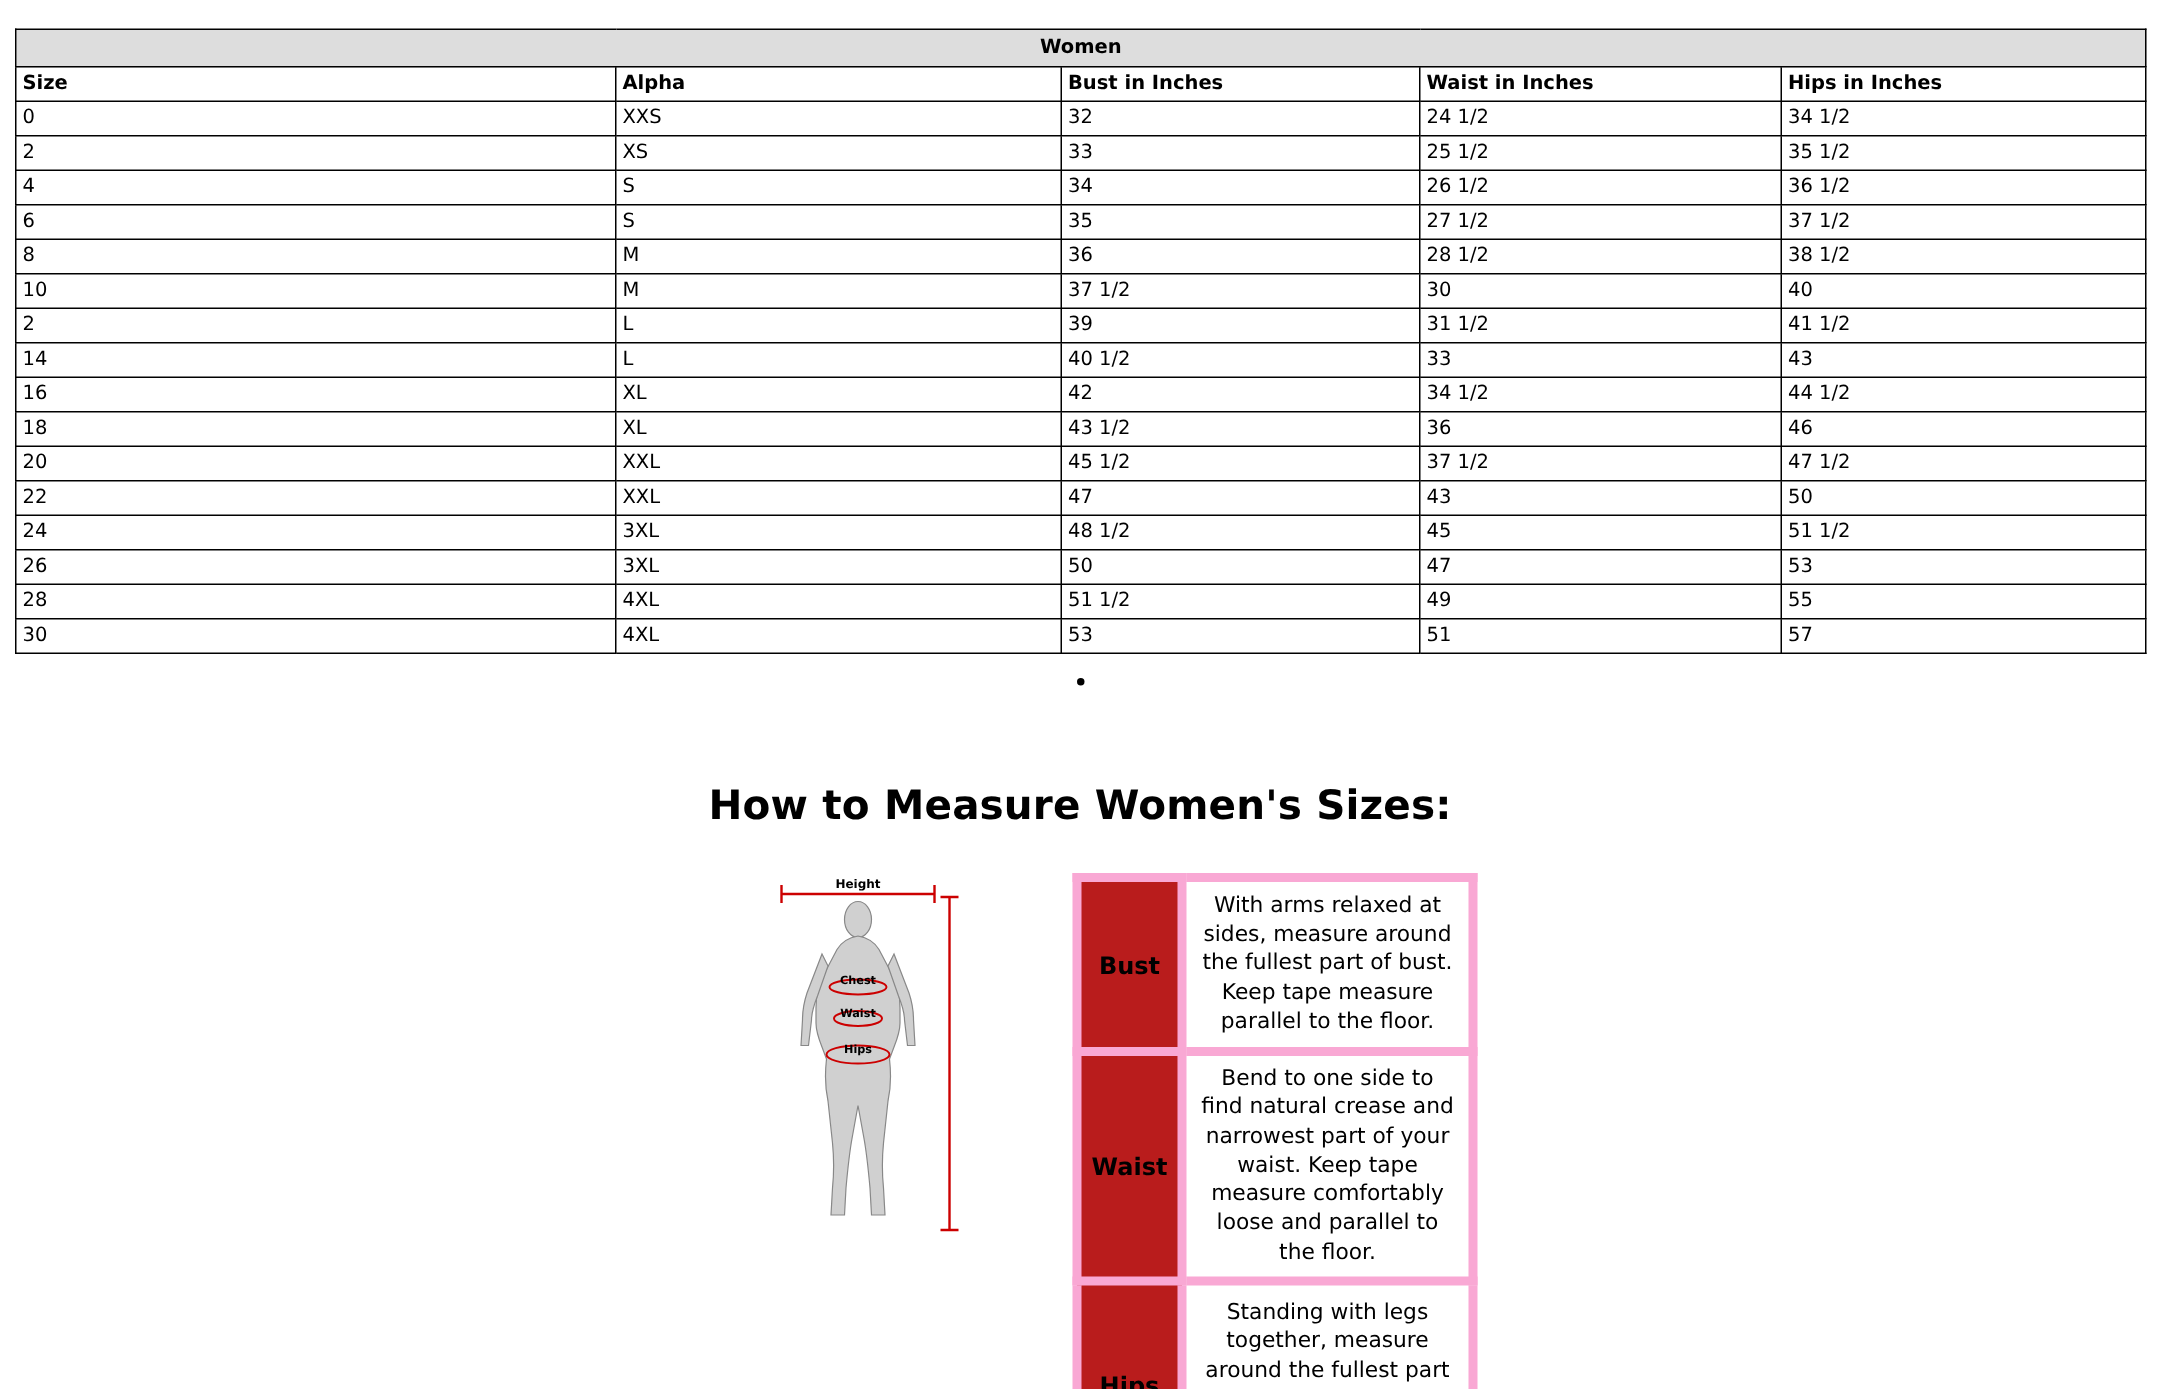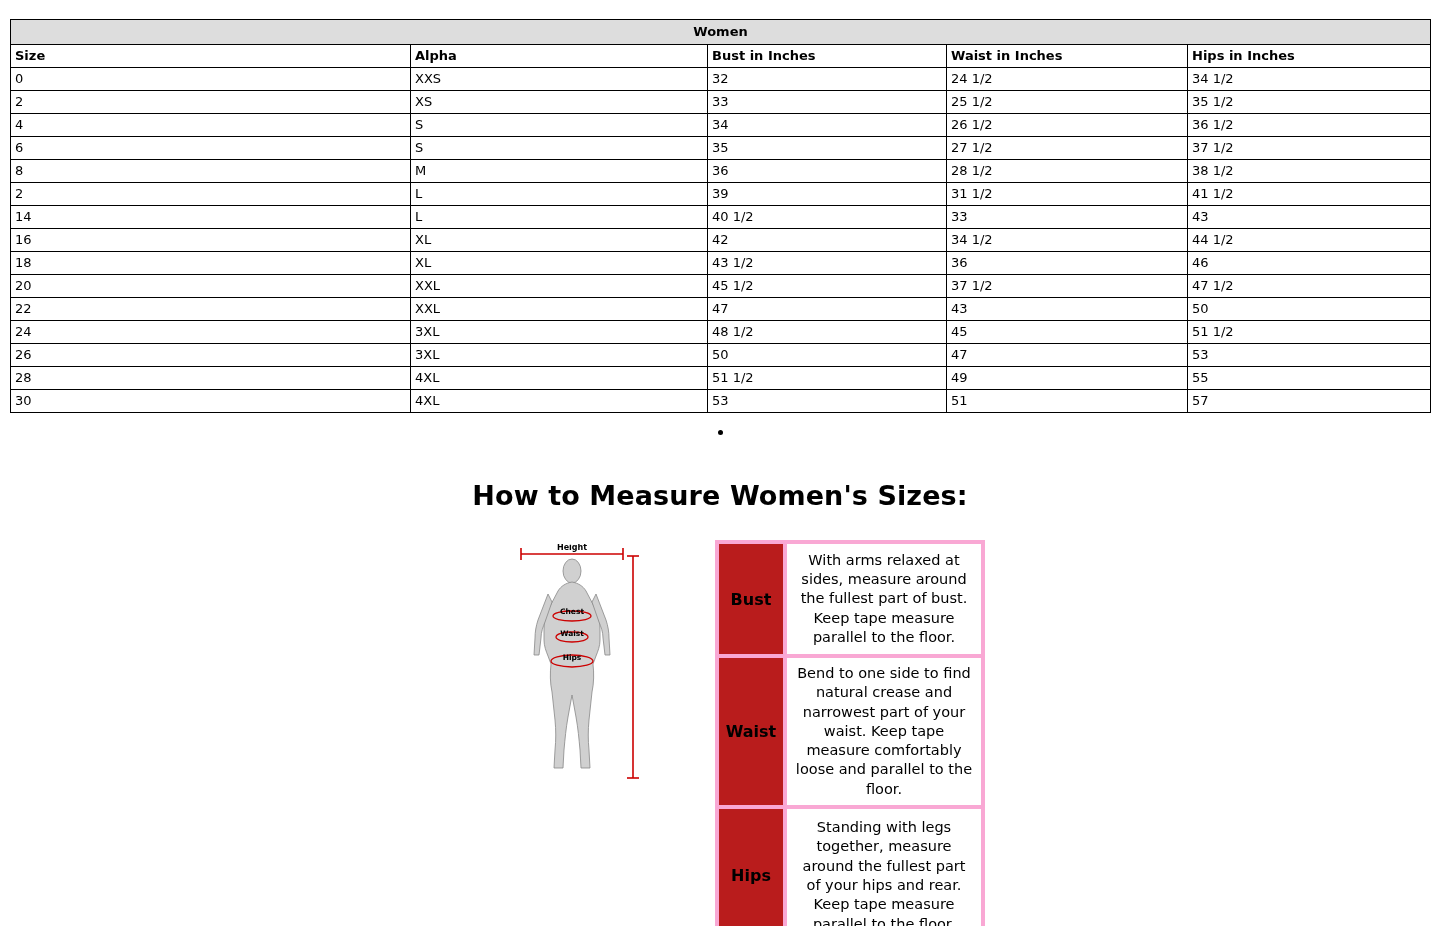--- a/index.html
+++ b/index.html
@@ -67,21 +67,21 @@
     height: 5px;
     border-radius: 50%;
     background: #000;
   }
 
   
   h2.measure-title {
     text-align: center;
     font-size: 27px;
     font-weight: bold;
-    margin: 43px 0 0 0;
+    margin: 62px 0 0 0;
     letter-spacing: 0.1px;
   }
 
   
   .measure-block {
     margin: 29px auto 0 auto;
     width: 920px;
     display: flex;
     justify-content: center;
     align-items: flex-start;
@@ -91,21 +91,21 @@
     position: relative;
     padding-top: 4px;
     text-decoration: underline;
   }
   .measure-table {
     border-collapse: collapse;
     font-size: 15px;
     width: 270px;
   }
   .measure-table td {
-    border: 4px solid #f9a8d4;
+    border: 6px solid #f9a8d4;
     vertical-align: middle;
   }
   .measure-table td.label {
     width: 62px;
     background: #b91c1c;
     text-align: center;
     font-weight: bold;
     font-size: 16px;
   }
   .measure-table td.desc {
@@ -176,20 +176,27 @@
           <td>37 1/2</td>
         </tr>
         <tr>
           <td>8</td>
           <td>M</td>
           <td>36</td>
           <td>28 1/2</td>
           <td>38 1/2</td>
         </tr>
         <tr>
+          <td>10</td>
+          <td>M</td>
+          <td>37 1/2</td>
+          <td>30</td>
+          <td>40</td>
+        </tr>
+        <tr>
           <td>2</td>
           <td>L</td>
           <td>39</td>
           <td>31 1/2</td>
           <td>41 1/2</td>
         </tr>
         <tr>
           <td>14</td>
           <td>L</td>
           <td>40 1/2</td>

